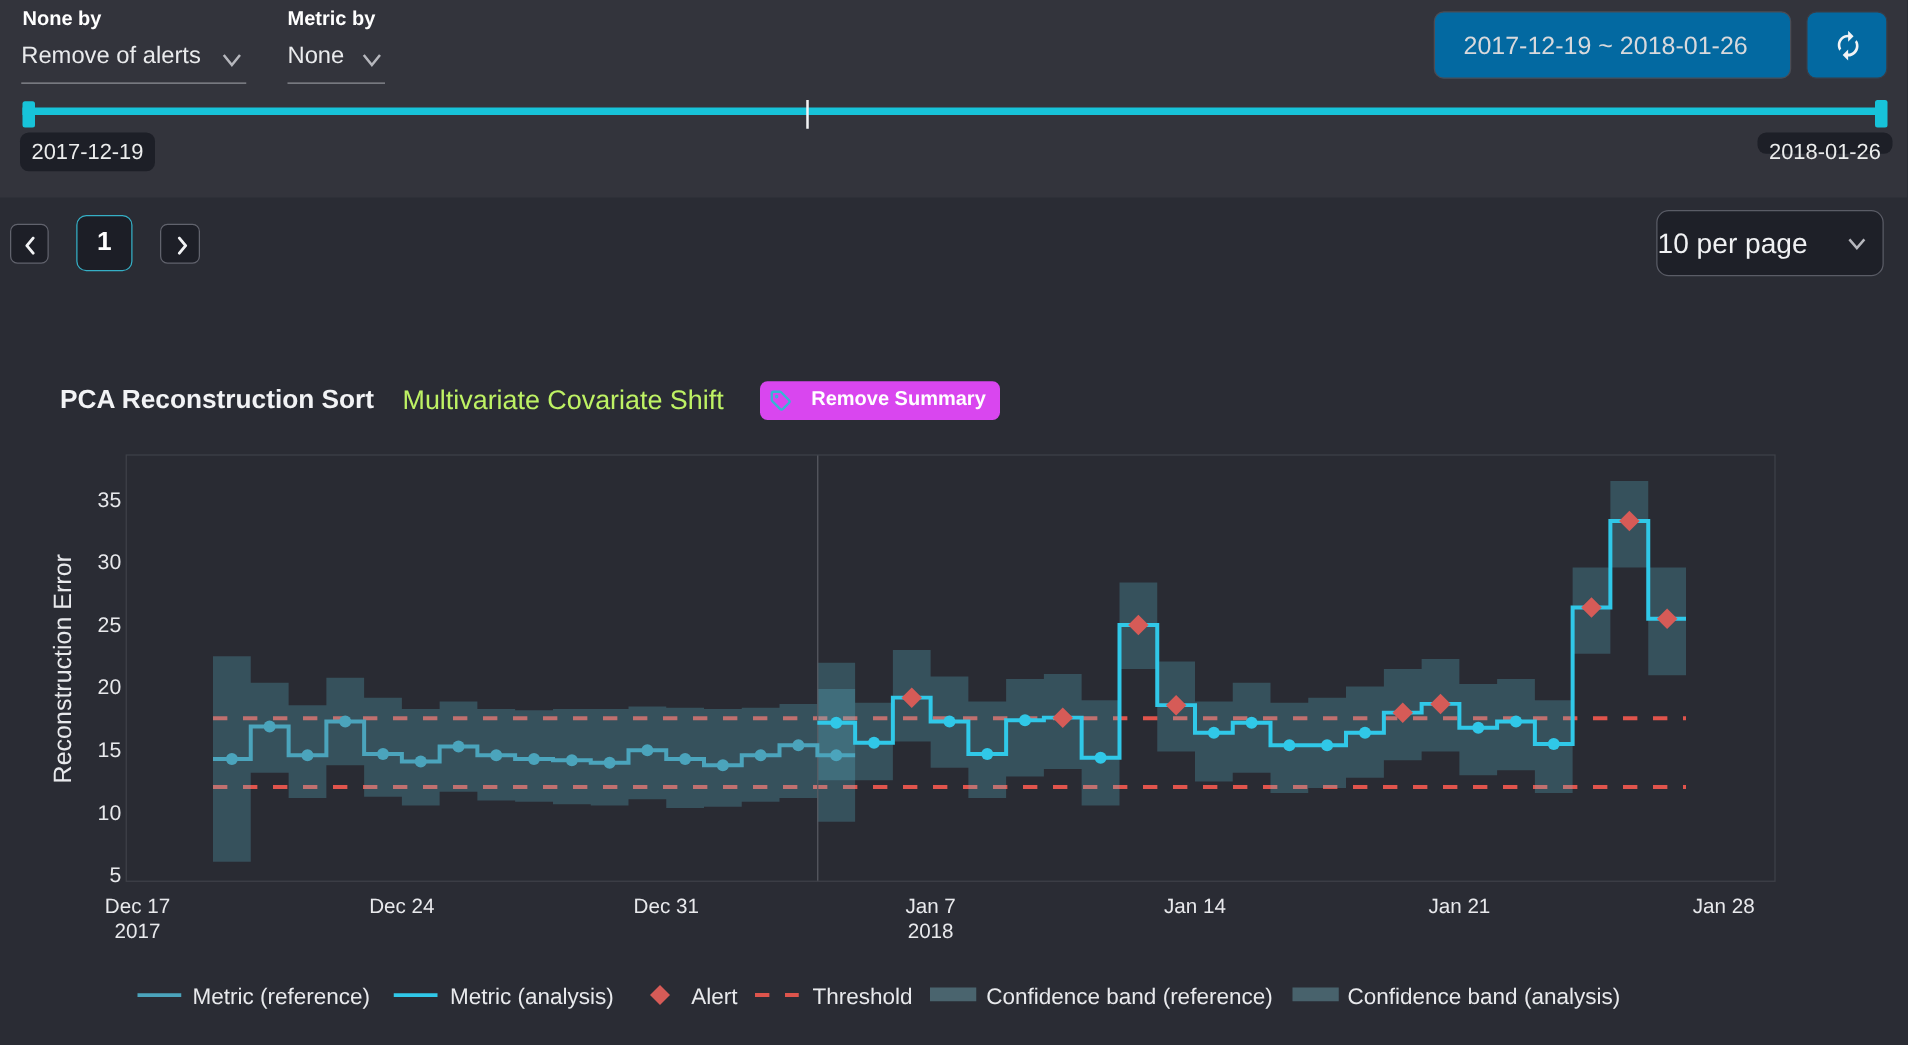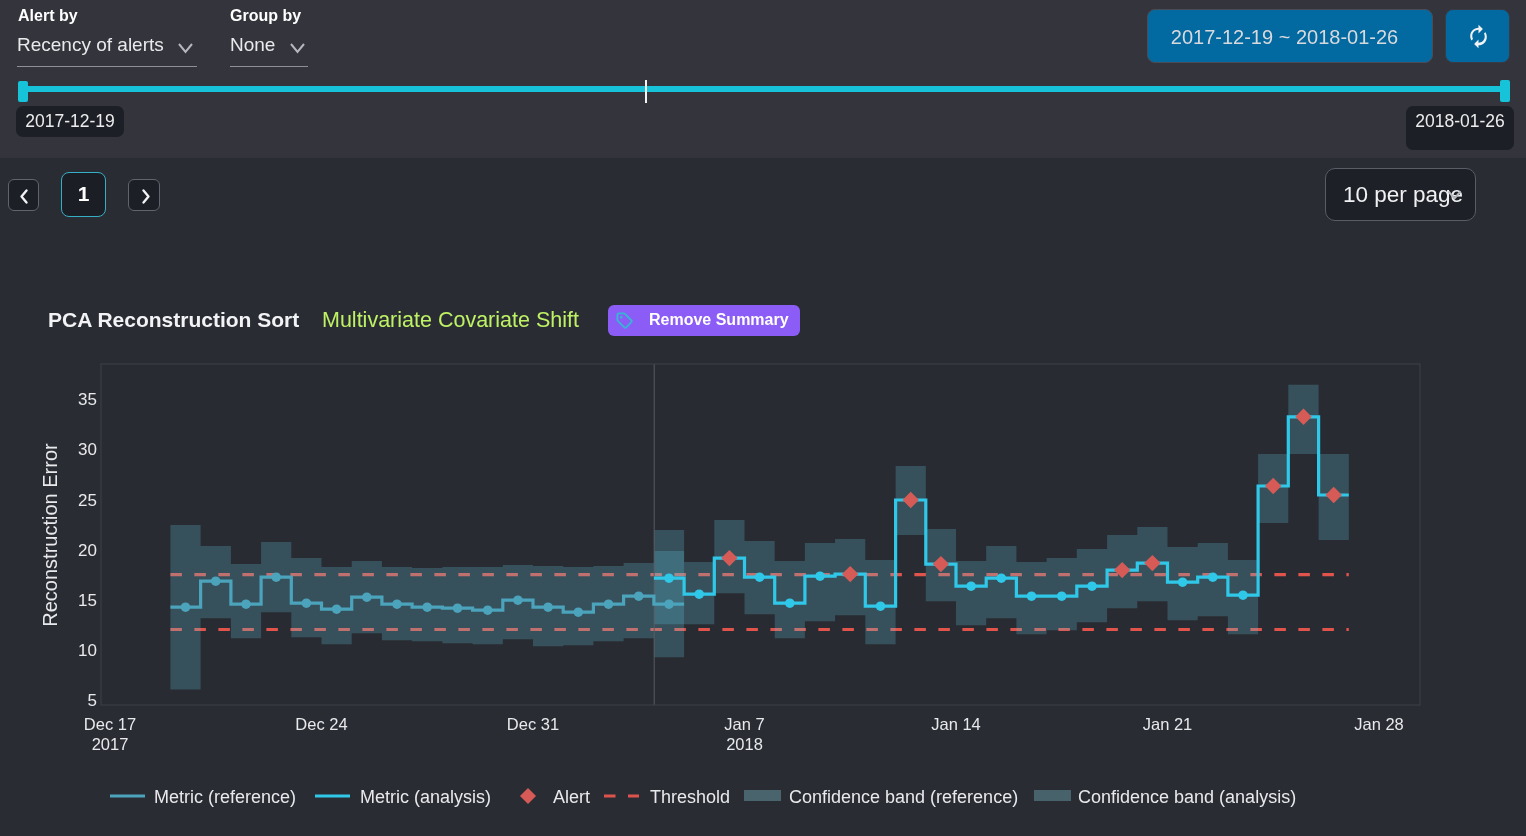--- a/index.html
+++ b/index.html
@@ -7,68 +7,68 @@
 .lbl { font-size:16px; font-weight:bold; color:#ffffff; }
 .dd { font-size:19px; color:#e9eaec; }
 .ddline { border-bottom:1px solid #8f9096; }
 .box { background:#0369a1; border:1px solid #4b4d56; border-radius:8px; color:#d8d9dc; }
 .chip { background:#1d1f27; border-radius:7px; color:#eceded; font-size:17.5px; line-height:30px; text-align:center; }
 .pbtn { background:#1d1f27; border:1px solid #61636d; border-radius:6px; }
 </style></head>
 <body>
 <div class="abs strip"></div>
 
-<div class="abs lbl" style="left:18px;top:7px;">Alert by</div>
-<div class="abs dd" style="left:17px;top:34px;">Recency of alerts</div>
+<div class="abs lbl" style="left:18px;top:7px;">None by</div>
+<div class="abs dd" style="left:17px;top:34px;">Remove of alerts</div>
 <svg class="abs" style="left:177px;top:42px" width="17" height="13" viewBox="0 0 17 13">
     <path d="M2 2 L8.5 10 L15 2" stroke="#b6b7bd" stroke-width="2" fill="none"></path>
   </svg>
 <div class="abs ddline" style="left:17px;top:66px;width:180px;"></div>
 
-<div class="abs lbl" style="left:230px;top:7px;">Group by</div>
+<div class="abs lbl" style="left:230px;top:7px;">Metric by</div>
 <div class="abs dd" style="left:230px;top:34px;">None</div>
 <svg class="abs" style="left:289px;top:42px" width="17" height="13" viewBox="0 0 17 13">
     <path d="M2 2 L8.5 10 L15 2" stroke="#b6b7bd" stroke-width="2" fill="none"></path>
   </svg>
 <div class="abs ddline" style="left:230px;top:66px;width:78px;"></div>
 
 <div class="abs box" style="left:1147px;top:9px;width:286px;height:54px;font-size:20px;line-height:55px;text-align:center;padding-right:11px;">2017-12-19 ~ 2018-01-26</div>
 <div class="abs box" style="left:1445px;top:9px;width:65px;height:54px;border-color:#3a3c45;">
 <svg style="position:absolute;left:20px;top:13px" width="25" height="27" viewBox="0 0 24 26">
 <path fill="#f2f3f5" d="M12 7v3l4.2-4.2L12 1.6v3c-4.42 0-8 3.58-8 8 0 1.57.46 3.03 1.24 4.26L6.7 15.3c-.45-.83-.7-1.79-.7-2.8 0-3.31 2.69-6 6-6zm6.76 1.74L17.3 10.2c.44.84.7 1.79.7 2.8 0 3.31-2.69 6-6 6v-3l-4.2 4.2L12 24.4v-3c4.42 0 8-3.58 8-8 0-1.57-.46-3.03-1.24-4.26z"></path>
 </svg>
 </div>
 
 <div class="abs" style="left:18px;top:86px;width:1490px;height:6px;background:#17c3d9;"></div>
 <div class="abs" style="left:18px;top:81px;width:10px;height:21px;background:#17c3d9;border-radius:2px;"></div>
 <div class="abs" style="left:1500px;top:80px;width:10px;height:22px;background:#17c3d9;border-radius:2px;"></div>
 <div class="abs" style="left:645px;top:80px;width:2px;height:23px;background:#f2f3f5;"></div>
 <div class="abs chip" style="left:16px;top:106px;width:108px;height:31px;">2017-12-19</div>
-<div class="abs chip" style="left:1406px;top:106px;width:108px;height:44px;">2018-01-26</div>
+<div class="abs chip" style="left:1406px;top:106px;width:108px;height:17px;">2018-01-26</div>
 
 <div class="abs pbtn" style="left:8px;top:179px;width:31px;height:32px;">
 <svg style="position:absolute;left:10px;top:9px" width="10" height="15" viewBox="0 0 10 15">
       <path d="M7.5 1.5 L2.5 7.5 L7.5 13.5" stroke="#f2f3f5" stroke-width="2.3" fill="none" stroke-linecap="round" stroke-linejoin="round"></path>
     </svg>
   </div>
 <div class="abs" style="left:61px;top:172px;width:45px;height:45px;background:#1c1e26;border:1.5px solid #35afc5;border-radius:8px;color:#fff;font-size:21px;font-weight:bold;text-align:center;line-height:41px;">1</div>
 <div class="abs pbtn" style="left:128px;top:179px;width:32px;height:32px;">
 <svg style="position:absolute;left:12px;top:9px" width="10" height="15" viewBox="0 0 10 15">
       <path d="M2.5 1.5 L7.5 7.5 L2.5 13.5" stroke="#f2f3f5" stroke-width="2.3" fill="none" stroke-linecap="round" stroke-linejoin="round"></path>
     </svg>
   </div>
 
-<div class="abs" style="left:1325px;top:168px;width:151px;height:53px;background:#1e2028;border:1px solid #5a5c66;border-radius:10px;color:#f0f1f3;font-size:22.5px;line-height:51px;padding-left:17px;">10 per page
+<div class="abs" style="left:1325px;top:168px;width:182px;height:53px;background:#1e2028;border:1px solid #5a5c66;border-radius:10px;color:#f0f1f3;font-size:22.5px;line-height:51px;">10 per page
 <svg style="position:absolute;right:13px;top:21px" width="15" height="11" viewBox="0 0 15 11">
       <path d="M1.5 1.5 L7.5 8.5 L13.5 1.5" stroke="#b6b7bd" stroke-width="2" fill="none"></path>
     </svg></div>
 
 <div class="abs" style="left:48px;top:308px;font-size:21px;color:#f2f3f5;font-weight:bold;">PCA Reconstruction Sort</div>
 <div class="abs" style="left:322px;top:308px;font-size:21.5px;color:#bef264;">Multivariate Covariate Shift</div>
-<div class="abs" style="left:608px;top:305px;width:192px;height:31px;background:#8b5cf6;border-radius:6px;">
+<div class="abs" style="left:608px;top:305px;width:192px;height:31px;background:#d946ef;border-radius:6px;">
 <svg style="position:absolute;left:8px;top:7px" width="17" height="17" viewBox="0 0 24 24" fill="none" stroke="#35b6d4" stroke-width="2.6" stroke-linejoin="round" stroke-linecap="round">
       <path d="M12.586 2.586A2 2 0 0 0 11.172 2H4a2 2 0 0 0-2 2v7.172a2 2 0 0 0 .586 1.414l8.704 8.704a2.426 2.426 0 0 0 3.42 0l6.58-6.58a2.426 2.426 0 0 0 0-3.42z"></path>
       <circle cx="7.5" cy="7.5" r="0.7" fill="#35b6d4"></circle>
     </svg>
 <span style="position:absolute;left:41px;top:6px;font-size:16px;font-weight:bold;color:#ffffff;">Remove Summary</span>
 </div>
 
 <svg width="1526" height="836" viewBox="0 0 1526 836" style="position:absolute;left:0;top:0" font-family="Liberation Sans, sans-serif">
     <rect x="101" y="364" width="1319" height="341" fill="#292b33"></rect>
 <line x1="170.4" y1="574.6" x2="1348.8" y2="574.6" stroke="#e0544c" stroke-width="3.2" stroke-dasharray="11.5 12.5"></line>

